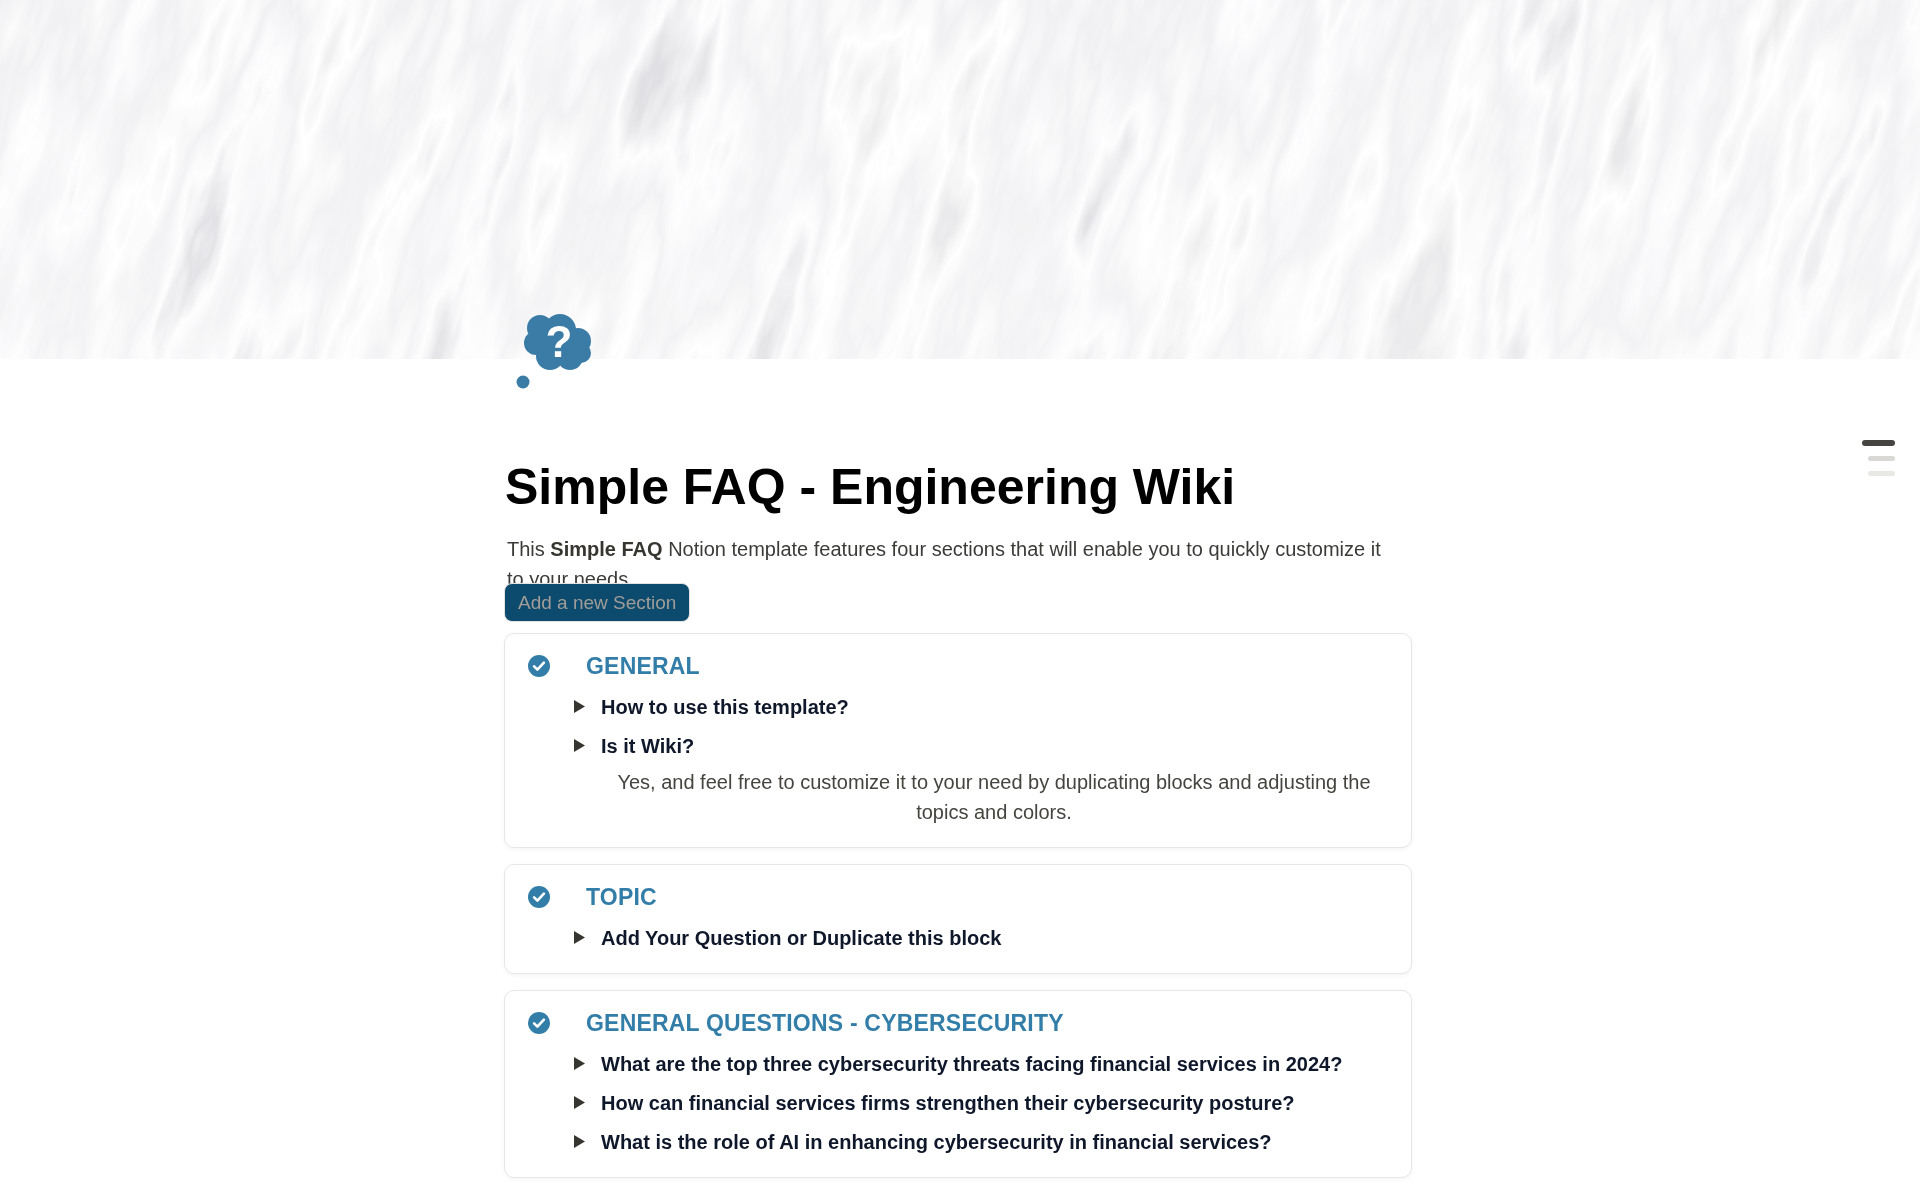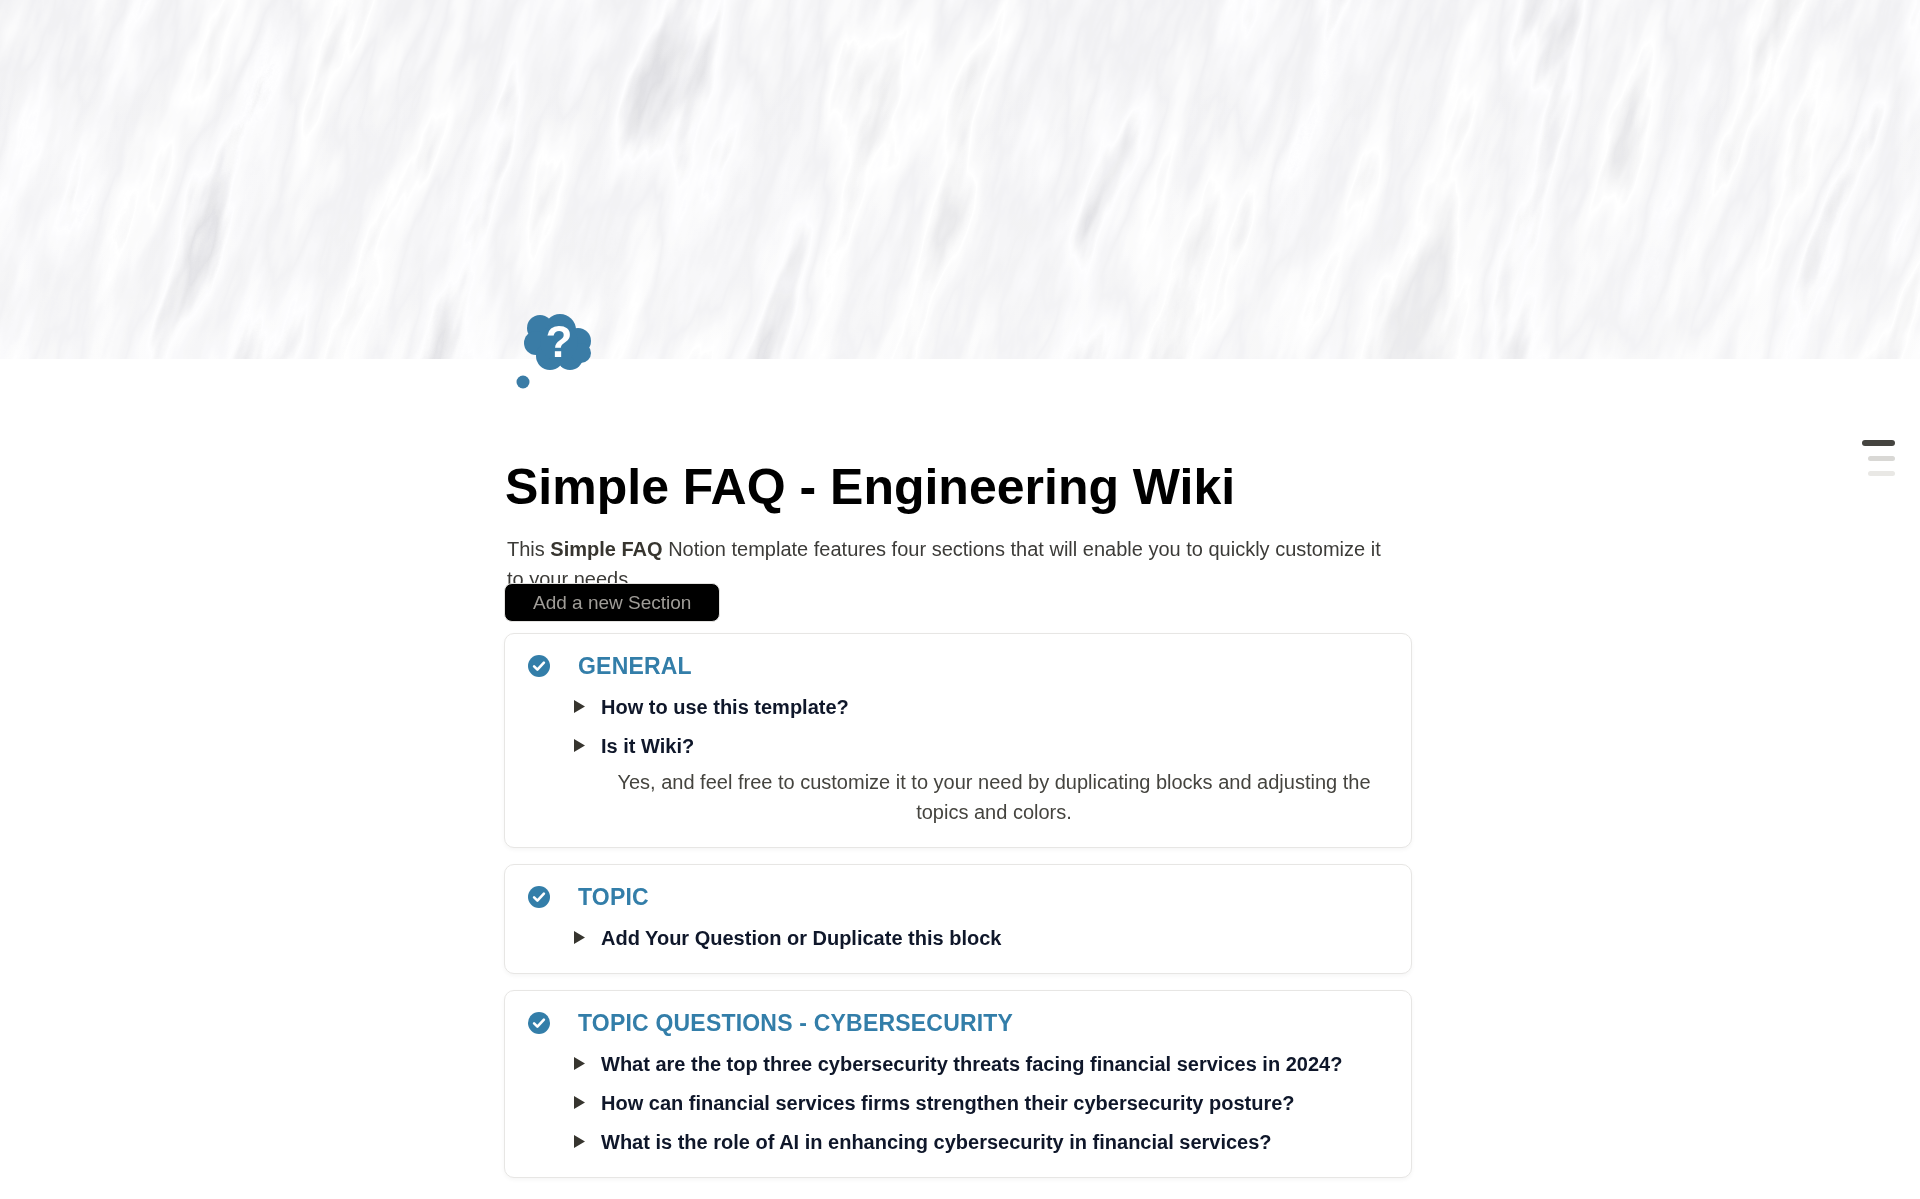--- a/index.html
+++ b/index.html
@@ -45,41 +45,41 @@
     color:#000000; letter-spacing:0;
   }
   .page-intro {
     position:absolute; left:507px; top:514px; width:884px;
     font-size:20px; line-height:30px; color:#3c3b38;
   }
   .page-intro b { font-weight:700; color:#37352f; }
 
   .add-btn {
     position:absolute; left:504px; top:583px;
-    height:39px; padding:0 28px;
+    height:39px; padding:0 13px;
     display:inline-flex; align-items:center;
-    background:#000000;
+    background:#0c4a6e;
     border:1px solid #e3e2e0; border-radius:8px;
     font-size:19px; color:#a09d98; cursor:pointer;
     font-family:"Liberation Sans", sans-serif;
   }
 
   
   .cards {
     position:absolute; left:504px; top:633px; width:908px;
     display:flex; flex-direction:column; gap:16px;
   }
   .card {
     background:#ffffff;
     border:1px solid #e7e6e4; border-radius:10px;
     box-shadow:0 2px 4px rgba(15,15,15,0.04);
     padding:17px 24px 16px 23px;
   }
   .card-head {
-    display:flex; align-items:center; gap:28px;
+    display:flex; align-items:center; gap:36px;
     margin-bottom:6px;
   }
   .check { width:22px; height:22px; flex:0 0 22px; }
   .check svg { width:22px; height:22px; display:block; }
   .sec-title {
     font-size:23px; line-height:30px; font-weight:700;
     color:#337ea9; letter-spacing:0.2px;
   }
   .qa { margin-left:46px; cursor:pointer; }
   .qrow { display:flex; align-items:flex-start; padding:4.5px 0; }
@@ -215,21 +215,21 @@
     </div>
 
     <div class="card">
       <div class="card-head">
         <span class="check">
           <svg viewBox="0 0 22 22">
             <circle cx="11" cy="11" r="11" fill="#337ea9"></circle>
             <path d="M6.1 11.4 L9.4 14.6 L15.9 7.6" fill="none" stroke="#ffffff" stroke-width="2.6" stroke-linecap="round" stroke-linejoin="round"></path>
           </svg>
         </span>
-        <span class="sec-title">TOPIC QUESTIONS - CYBERSECURITY</span>
+        <span class="sec-title">GENERAL QUESTIONS - CYBERSECURITY</span>
       </div>
 
       <div class="qa">
         <div class="qrow">
           <span class="tri">
             <svg viewBox="0 0 11 13">
                 <polygon points="0,0 11,6.5 0,13" fill="#37352f"></polygon>
               </svg>
           </span>
           <span class="q">What are the top three cybersecurity threats facing financial services in 2024?</span>

